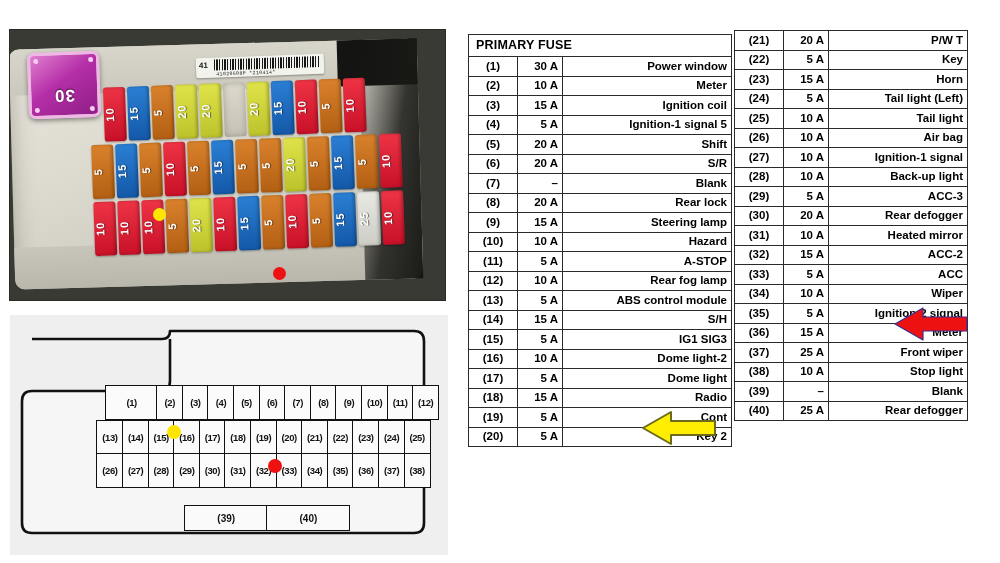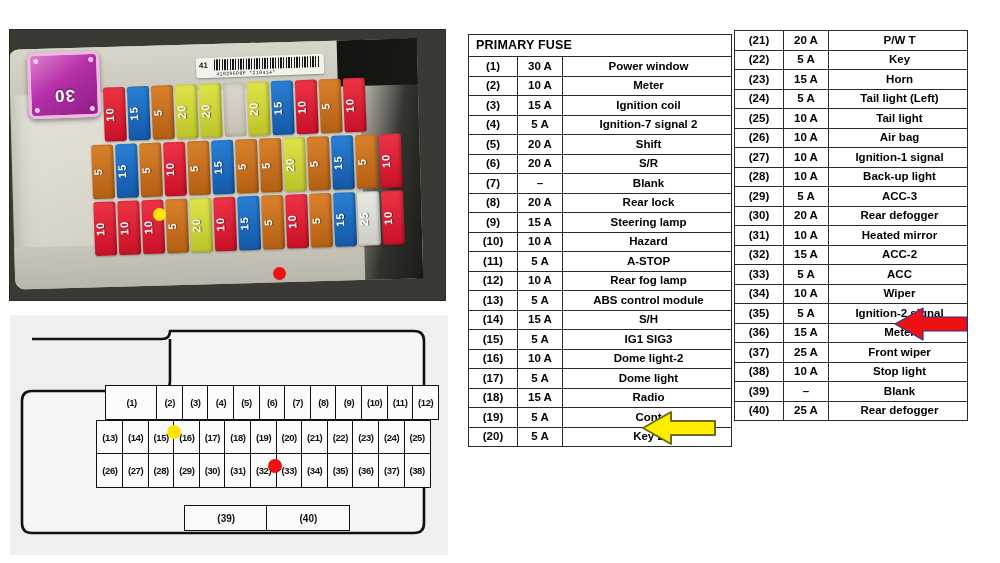--- a/index.html
+++ b/index.html
@@ -158,22 +158,22 @@
   #secondary-fuse-table{left:734px;top:30px;width:234px;}
   .ftable td,.ftable th{
     border:1px solid #2a2a2a;
     height:18.5px;
     padding:0 4px;
     font-weight:bold;
     background:#fff;
     line-height:1;
   }
   .ftable .c-no{width:40px;text-align:center;}
-  .ftable .c-amp{width:36px;text-align:center;}
-  .ftable .c-desc{text-align:center;padding-left:7px;}
+  .ftable .c-amp{width:36px;text-align:right;}
+  .ftable .c-desc{text-align:right;padding-left:7px;}
   .ftable .thead-cell{
     text-align:left;padding-left:7px;font-size:12.5px;
     letter-spacing:.2px;height:21px;
   }
   .arrow{
     position:absolute;
     pointer-events:none;
     z-index:20;
   }
   #arrow-yellow{left:641px;top:410px;width:76px;height:36px;}
@@ -410,21 +410,21 @@
         <td class="c-desc">Meter</td>
       </tr>
       <tr>
         <td class="c-no">(3)</td>
         <td class="c-amp">15 A</td>
         <td class="c-desc">Ignition coil</td>
       </tr>
       <tr>
         <td class="c-no">(4)</td>
         <td class="c-amp">5 A</td>
-        <td class="c-desc">Ignition-7 signal 2</td>
+        <td class="c-desc">Ignition-1 signal 5</td>
       </tr>
       <tr>
         <td class="c-no">(5)</td>
         <td class="c-amp">20 A</td>
         <td class="c-desc">Shift</td>
       </tr>
       <tr>
         <td class="c-no">(6)</td>
         <td class="c-amp">20 A</td>
         <td class="c-desc">S/R</td>

